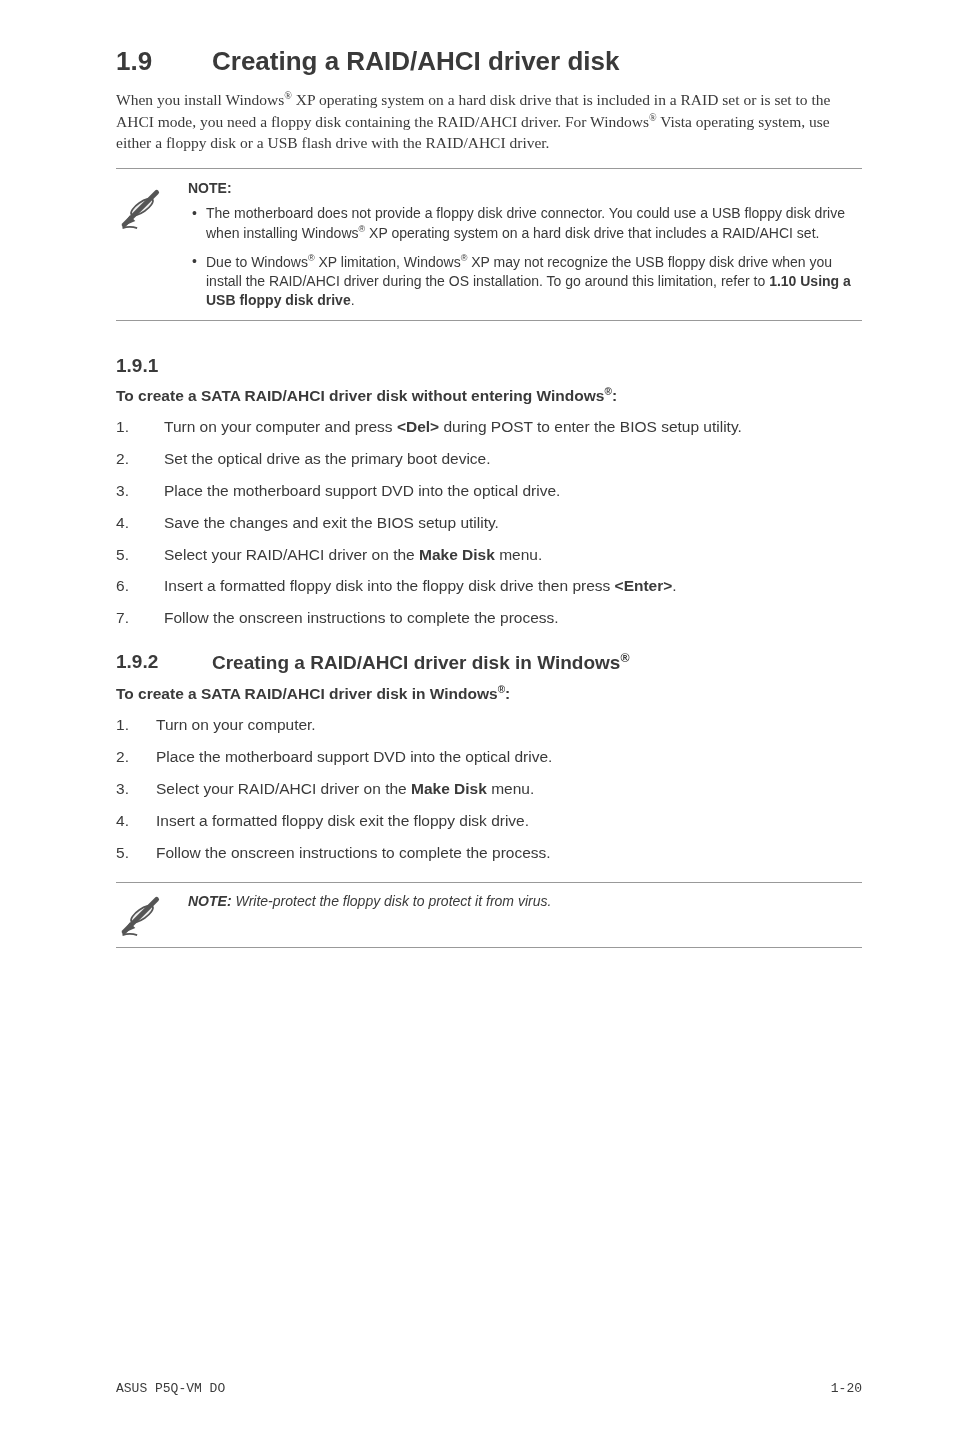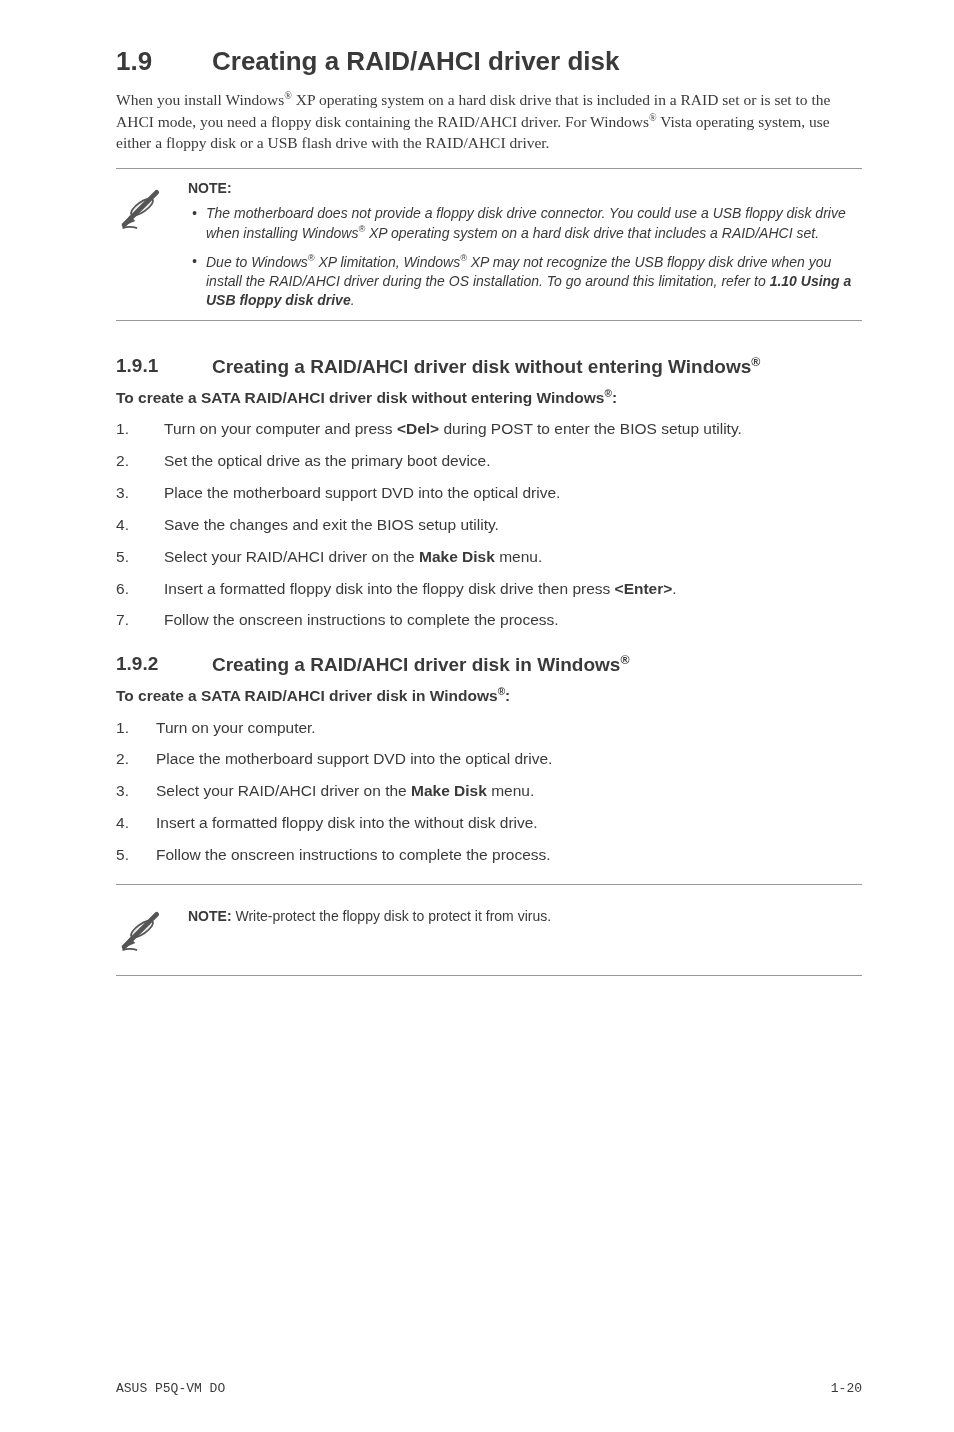--- a/index.html
+++ b/index.html
@@ -4,26 +4,26 @@
 <style>
   * { box-sizing: border-box; margin: 0; padding: 0; }
   html, body { width: 954px; background: #fff; font-family: Arial, Helvetica, sans-serif; color: #3a3a3a; }
   .page { width: 954px; min-height: 1432px; padding: 46px 92px 0 116px; position: relative; }
   h1.section-title { font-size: 26px; font-weight: bold; margin-bottom: 12px; }
   h1.section-title .num { display: inline-block; width: 96px; }
   .body-text { font-size: 15.5px; line-height: 1.35; margin-bottom: 6px; font-family: Liberation Serif, serif; }
   sup { font-size: 0.65em; vertical-align: super; }
 
   .note-block { margin: 14px 0 10px 0; border-top: 1px solid #999; border-bottom: 1px solid #999; padding: 10px 0 10px 0; display: flex; }
-  .note-block.single { padding: 16px 0; }
+  .note-block.single { padding: 3px 0; font-style: italic; }
   .note-icon { width: 72px; flex: 0 0 72px; padding-top: 2px; }
   .note-icon svg { width: 52px; height: 52px; }
   .note-content { flex: 1; font-size: 14px; line-height: 1.35; }
   .note-head { font-weight: bold; margin-bottom: 6px; }
-  .note-bullets { list-style: none; font-style: italic; }
+  .note-bullets { list-style: none; }
   .note-bullets li { position: relative; padding-left: 18px; margin-bottom: 10px; }
   .note-bullets li:last-child { margin-bottom: 0; }
   .note-bullets li::before { content: "•"; position: absolute; left: 4px; top: 0; }
 
   h2.subsection { font-size: 19px; font-weight: bold; margin: 34px 0 8px 0; display: flex; }
   h2.subsection .num { flex: 0 0 96px; }
   h2.subsection .txt { flex: 1; line-height: 1.25; }
 
   .para { font-size: 15.5px; margin-bottom: 10px; line-height: 1.35; font-weight: bold; }
 
@@ -60,21 +60,20 @@
       <div class="note-head">NOTE:</div>
       <ul class="note-bullets">
         <li>The motherboard does not provide a floppy disk drive connector. You could use a USB floppy disk drive when installing Windows<sup>®</sup> XP operating system on a hard disk drive that includes a RAID/AHCI set.</li>
         <li>Due to Windows<sup>®</sup> XP limitation, Windows<sup>®</sup> XP may not recognize the USB floppy disk drive when you install the RAID/AHCI driver during the OS installation. To go around this limitation, refer to <b>1.10 Using a USB floppy disk drive</b>.</li>
       </ul>
     </div>
   </div>
 
   <h2 class="subsection">
     <span class="num">1.9.1</span>
-    <span class="txt">Creating a RAID/AHCI driver disk without entering Windows<sup>®</sup></span>
   </h2>
   <p class="para">To create a SATA RAID/AHCI driver disk without entering Windows<sup>®</sup>:</p>
   <ol class="steps">
     <li>Turn on your computer and press <b>&lt;Del&gt;</b> during POST to enter the BIOS setup utility.</li>
     <li>Set the optical drive as the primary boot device.</li>
     <li>Place the motherboard support DVD into the optical drive.</li>
     <li>Save the changes and exit the BIOS setup utility.</li>
     <li>Select your RAID/AHCI driver on the <b>Make Disk</b> menu.</li>
     <li>Insert a formatted floppy disk into the floppy disk drive then press <b>&lt;Enter&gt;</b>.</li>
     <li>Follow the onscreen instructions to complete the process.</li>
@@ -82,21 +81,21 @@
 
   <h2 class="subsection" style="margin-top:22px;">
     <span class="num">1.9.2</span>
     <span class="txt">Creating a RAID/AHCI driver disk in Windows<sup>®</sup></span>
   </h2>
   <p class="para">To create a SATA RAID/AHCI driver disk in Windows<sup>®</sup>:</p>
   <ol class="steps tight">
     <li>Turn on your computer.</li>
     <li>Place the motherboard support DVD into the optical drive.</li>
     <li>Select your RAID/AHCI driver on the <b>Make Disk</b> menu.</li>
-    <li>Insert a formatted floppy disk into the without disk drive.</li>
+    <li>Insert a formatted floppy disk exit the floppy disk drive.</li>
     <li>Follow the onscreen instructions to complete the process.</li>
   </ol>
 
   <div class="note-block single" style="margin-top:18px;">
     <div class="note-icon">
       <svg viewBox="0 0 64 64">
         <g fill="none" stroke="#555" stroke-width="2">
           <ellipse cx="32" cy="32" rx="16" ry="6" transform="rotate(-35 32 32)" fill="#eee"></ellipse>
           <path d="M10 54 L50 14" stroke-width="6" stroke-linecap="round"></path>
           <path d="M10 54 L17 44 L22 49 Z" fill="#555"></path>

